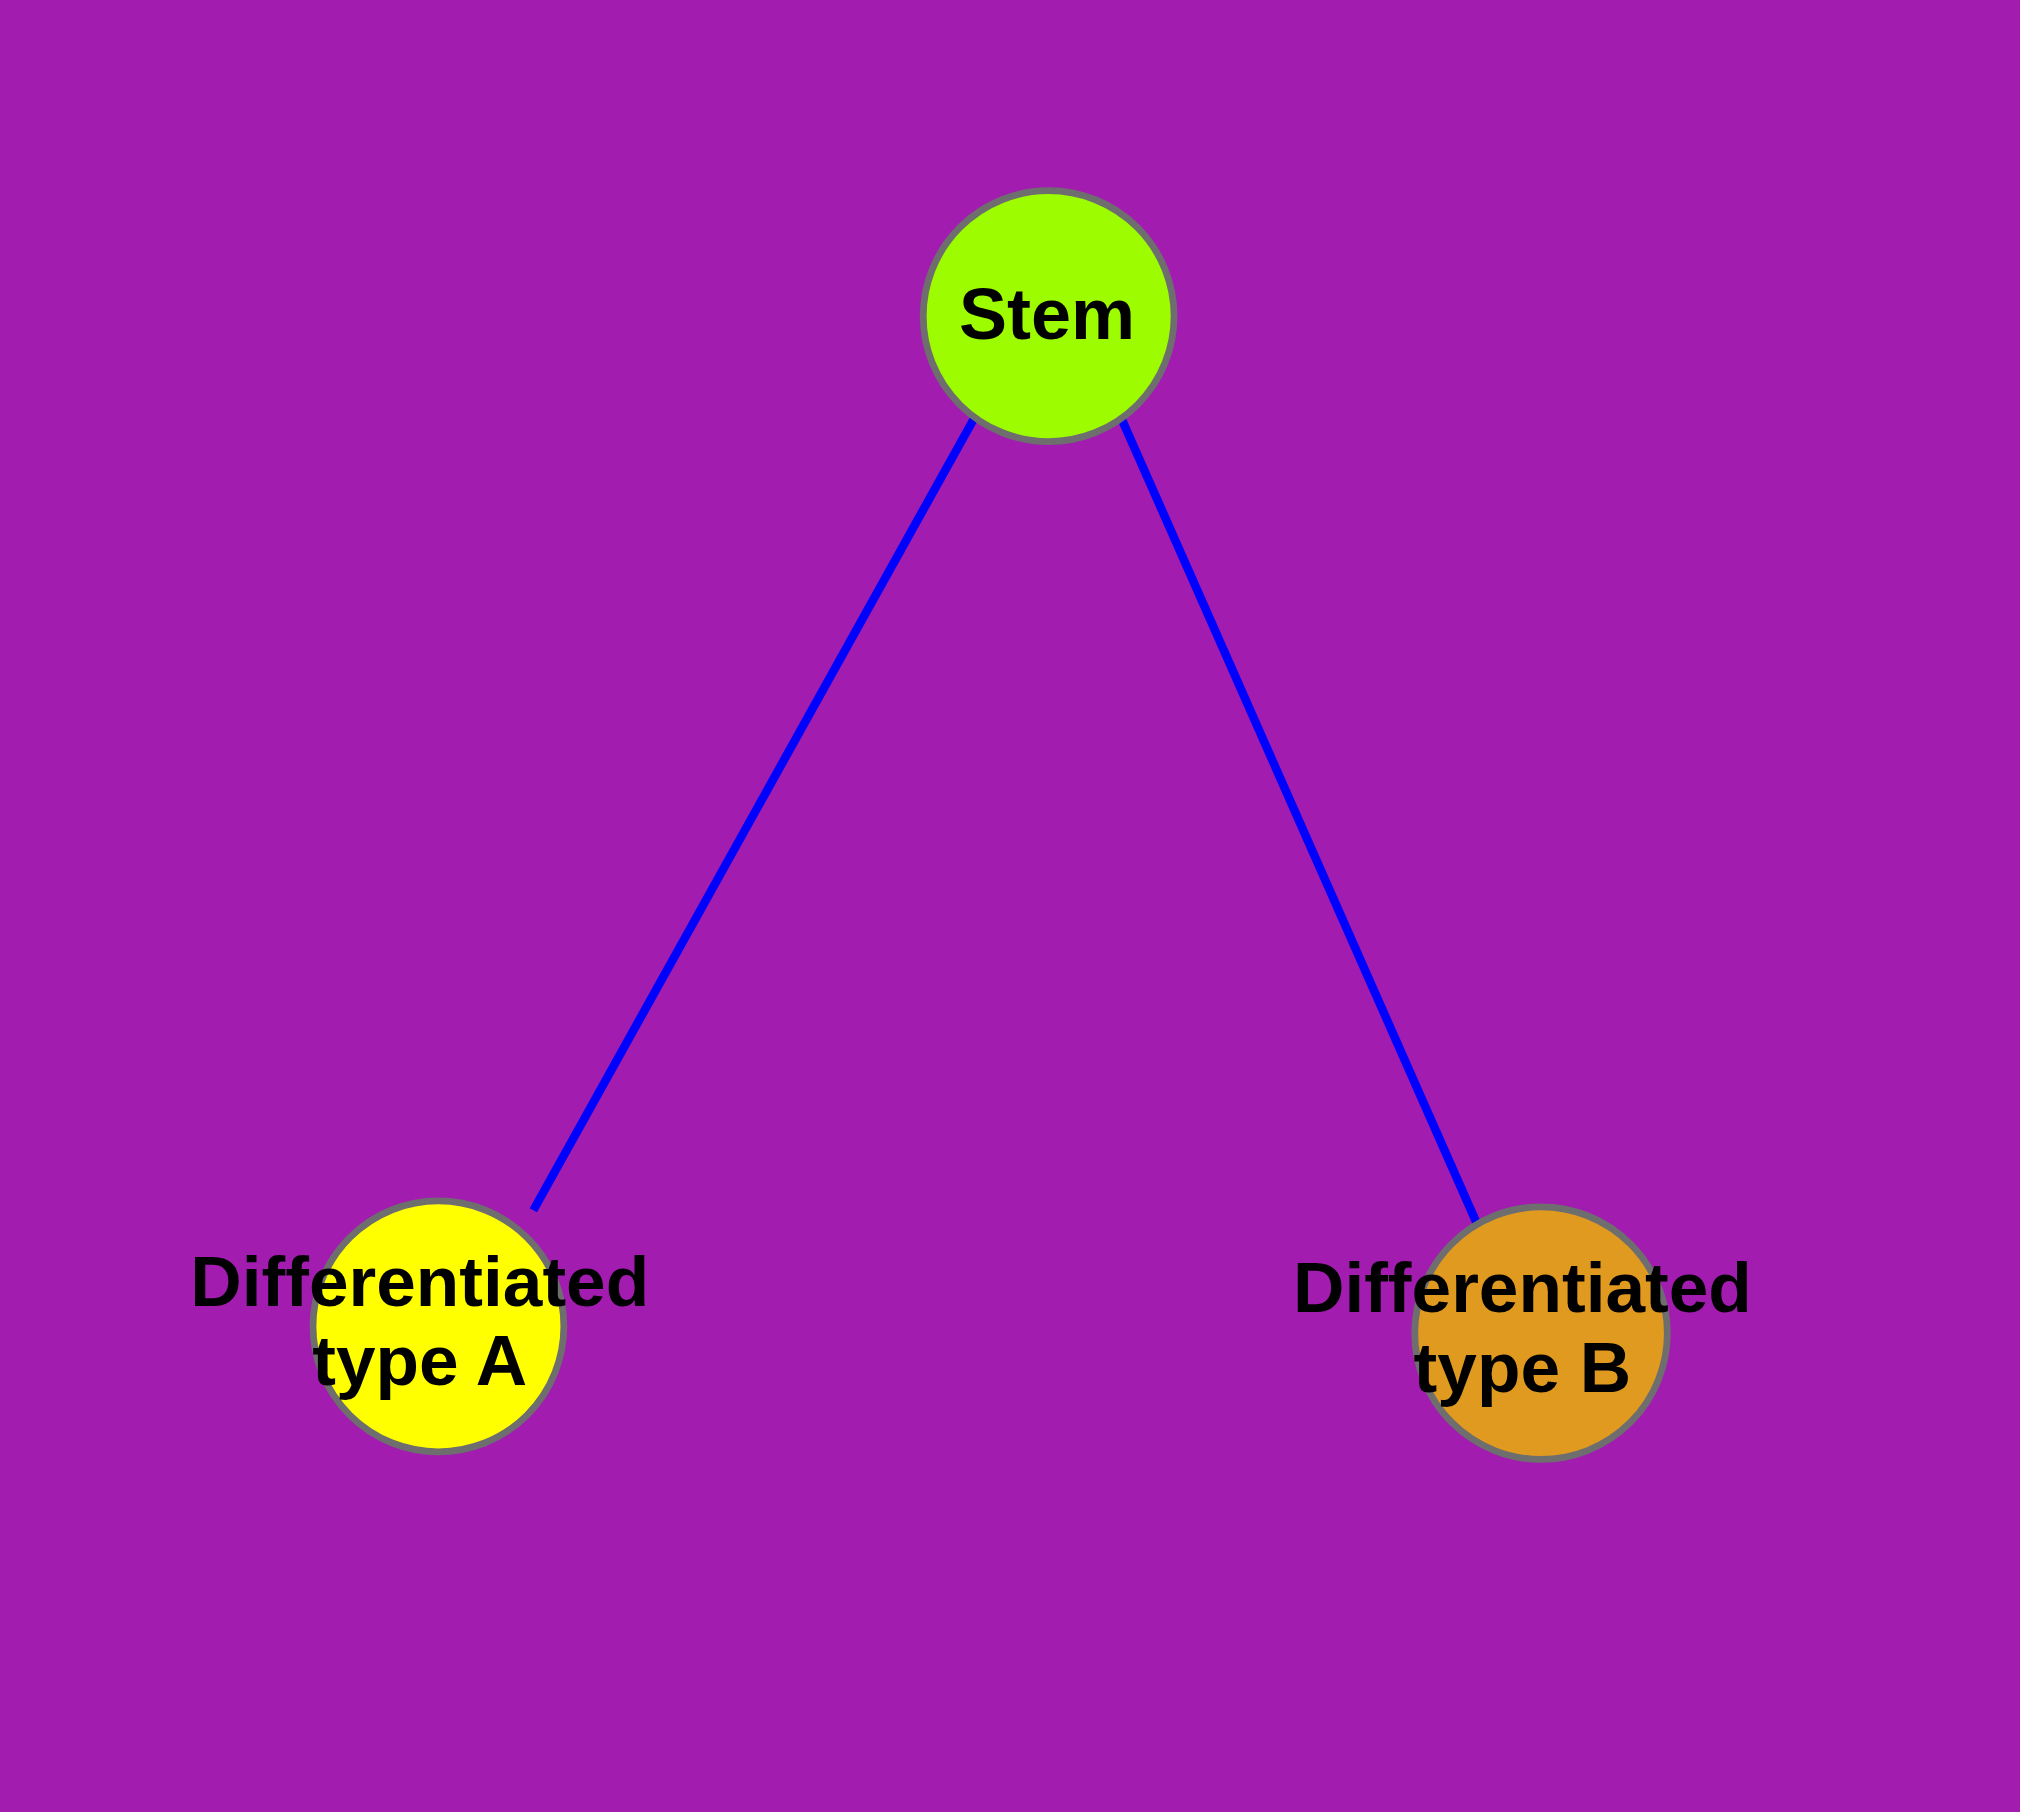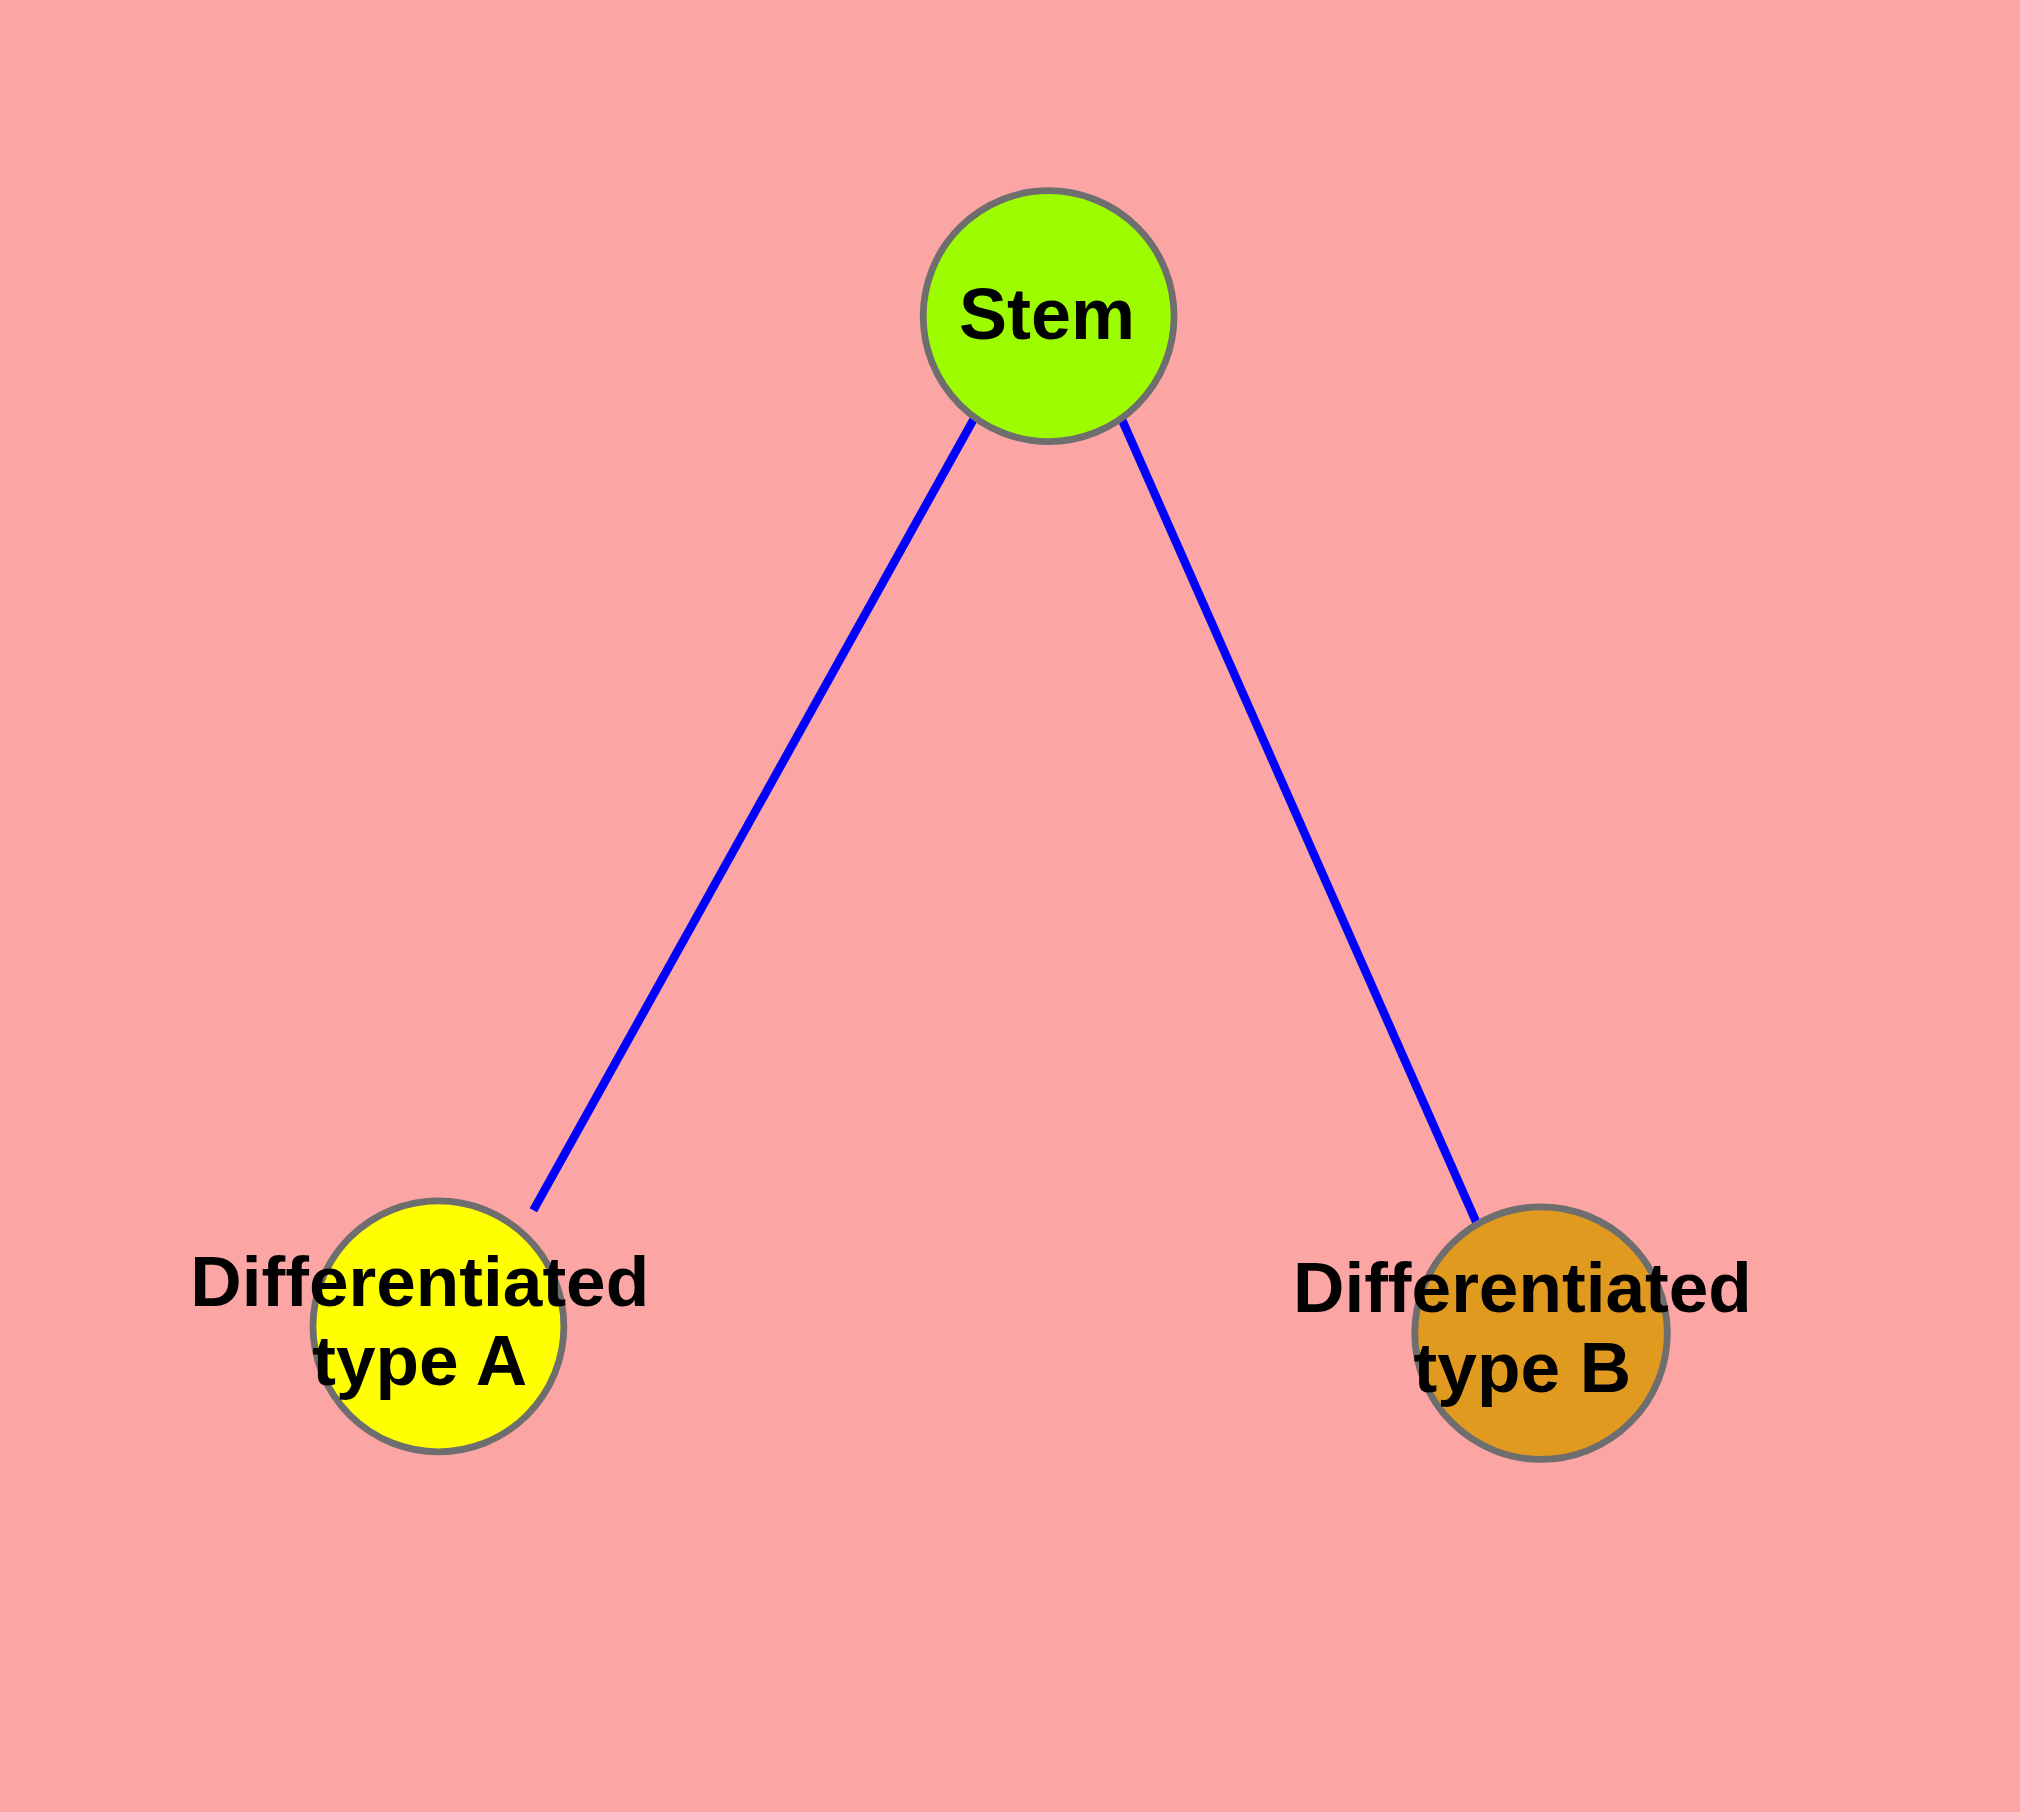--- a/index.html
+++ b/index.html
@@ -45,21 +45,21 @@
   .label-stem {
     font-size: 85px;
   }
   .label-branch {
     font-size: 84px;
   }
 </style>
 </head>
 <body>
 
-<div id="canvas" style="background: #fca5a5; text-align: center;">
+<div id="canvas" style="background: #a21caf; text-align: center;">
   <svg id="graph-svg" viewBox="0 0 2384 2138">
 
     <g>
       <line class="edge-line" x1="1150" y1="492" x2="629" y2="1428" stroke="#0000ff"></line>
 
       <line class="edge-line" x1="1323" y1="494" x2="1742" y2="1443" stroke="#0000ff"></line>
     </g>
 
     <g>
 

